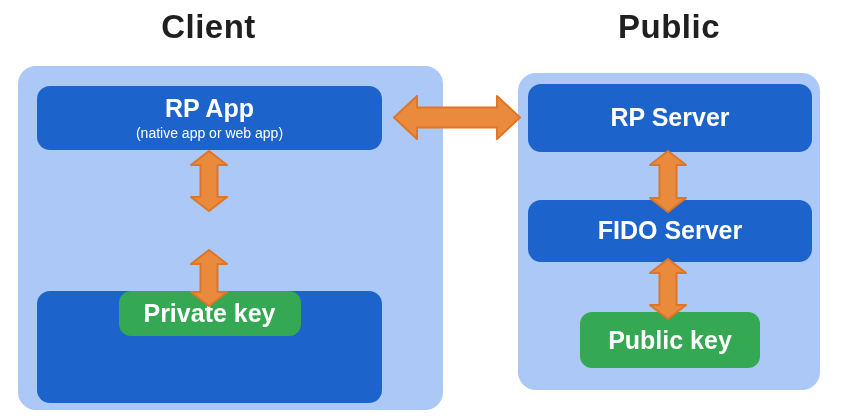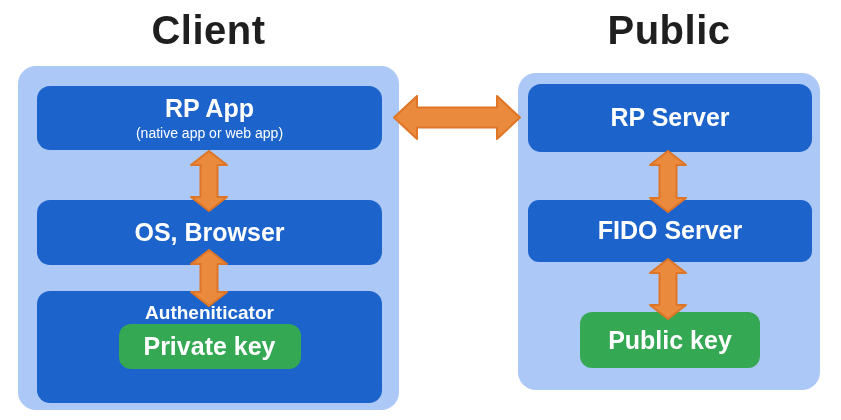--- a/index.html
+++ b/index.html
@@ -2,42 +2,42 @@
 <html style="--panel-light-blue: #abc8f7; --box-dark-blue: #1c63cc; --key-green: #34a853; --arrow-orange: #ea8a3d; --arrow-orange-border: #de7527; --title-text: #1f1f1f; --box-text: #ffffff;"><head>
 <meta charset="utf-8">
 <style>
   html,body{margin:0;padding:0;background:#ffffff;}
   .stage{
     position:relative;width:841px;height:420px;overflow:hidden;background:#ffffff;
     font-family:"Liberation Sans",sans-serif;
   }
   .col-title{
     position:absolute;top:8px;text-align:center;
-    font-size:40px;font-weight:bold;letter-spacing:.5px;color:var(--title-text,#1f1f1f);
+    font-size:33px;font-weight:bold;letter-spacing:.5px;color:var(--title-text,#1f1f1f);
   }
   .client-title{left:18px;width:381px;}
   .server-title{left:518px;width:302px;}
   .panel{
     position:absolute;background:var(--panel-light-blue,#abc8f7);border-radius:18px;
   }
-  .client-panel{left:18px;top:66px;width:381px;height:344px;}
+  .client-panel{left:18px;top:66px;width:381px;height:344px;padding-left:44px;}
   .server-panel{left:518px;top:73px;width:302px;height:317px;}
   .node{
     position:absolute;background:var(--box-dark-blue,#1c63cc);border-radius:13px;
     display:flex;flex-direction:column;align-items:center;justify-content:center;
     color:var(--box-text,#ffffff);
   }
   .node .main-label{font-size:25px;font-weight:600;line-height:1.1;}
   .node .sub-label{font-size:14px;font-weight:normal;margin-top:2px;}
   .rp-app{left:19px;top:20px;width:345px;height:64px;}
   .os-browser{left:19px;top:134px;width:345px;height:65px;}
   .authenticator{left:19px;top:225px;width:345px;height:112px;justify-content:flex-start;}
   .authenticator .main-label{font-size:19px;margin-top:12px;}
   .rp-server{left:10px;top:11px;width:284px;height:68px;}
-  .fido-server{left:10px;top:127px;width:284px;height:62px;border-radius:11px;}
+  .fido-server{left:10px;top:127px;width:284px;height:62px;}
   .key-box{
     background:var(--key-green,#34a853);border-radius:12px;color:var(--box-text,#ffffff);
     display:flex;align-items:center;justify-content:center;
     font-size:25px;font-weight:600;
   }
   .private-key{width:182px;height:45px;justify-content:center;}
   .public-key{position:absolute;left:62px;top:239px;width:180px;height:56px;text-align:right;}
   .arrow{position:absolute;z-index:5;}
   .arrow polygon{
     fill:var(--arrow-orange,#ea8a3d);
@@ -51,25 +51,21 @@
 <div class="stage">
 
   <div class="col-title client-title">Client</div>
   <div class="col-title server-title">Public</div>
 
   <div class="panel client-panel">
     <div class="node rp-app">
       <div class="main-label">RP App</div>
       <div class="sub-label">(native app or web app)</div>
     </div>
-    <div class="node os-browser">
-      <div class="main-label">OS, Browser</div>
-    </div>
     <div class="node authenticator">
-      <div class="main-label">Autheniticator</div>
       <div class="key-box private-key">
         <span>Private key</span>
       </div>
     </div>
   </div>
 
   <div class="panel server-panel">
     <div class="node rp-server">
       <div class="main-label">RP Server</div>
     </div>

